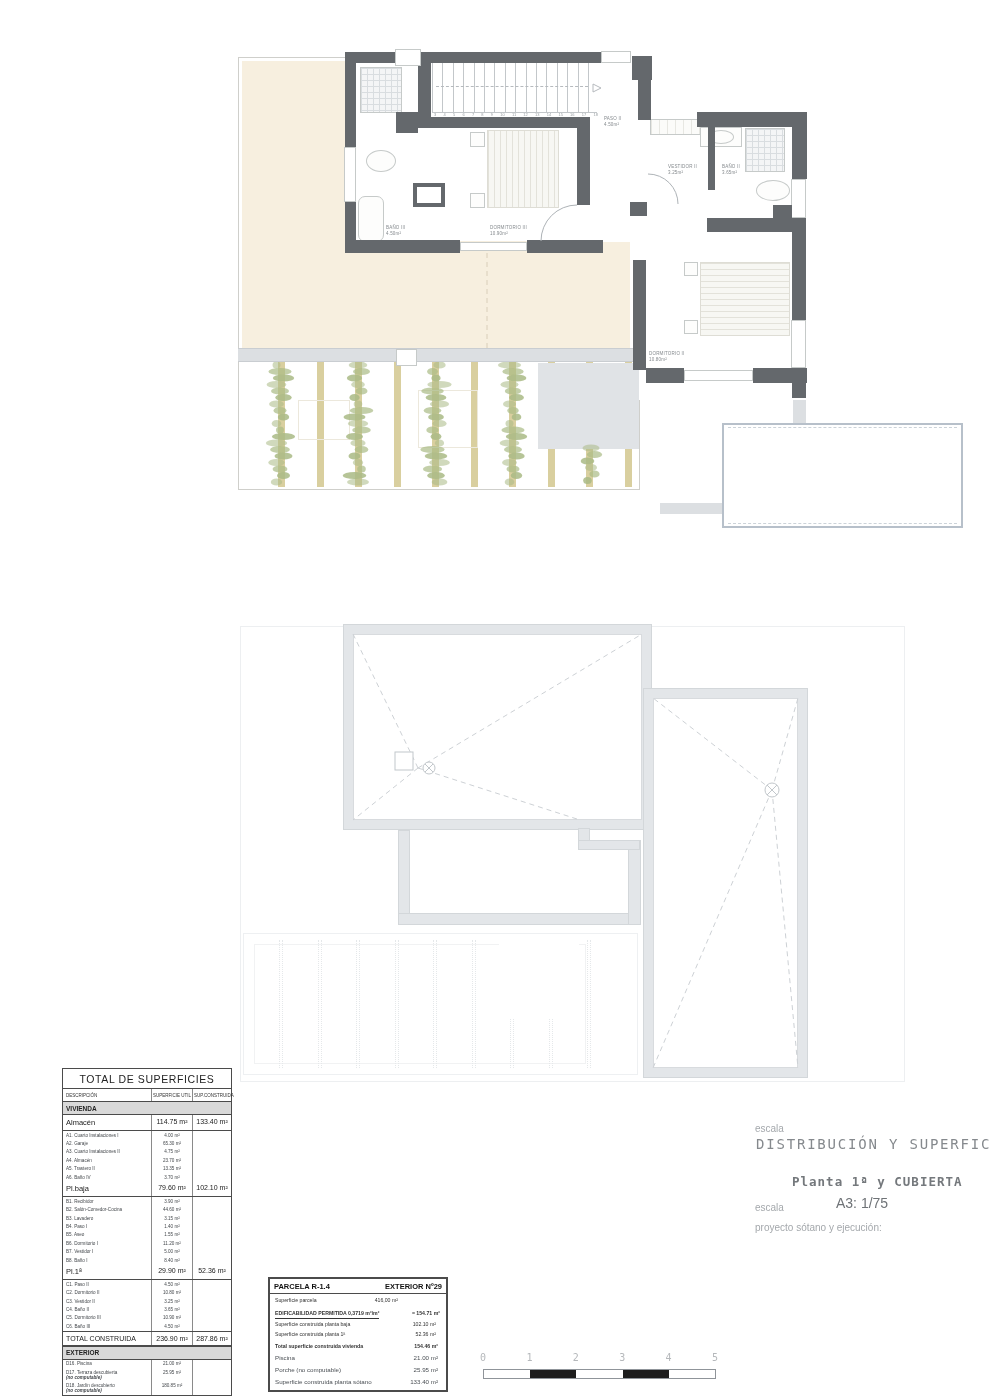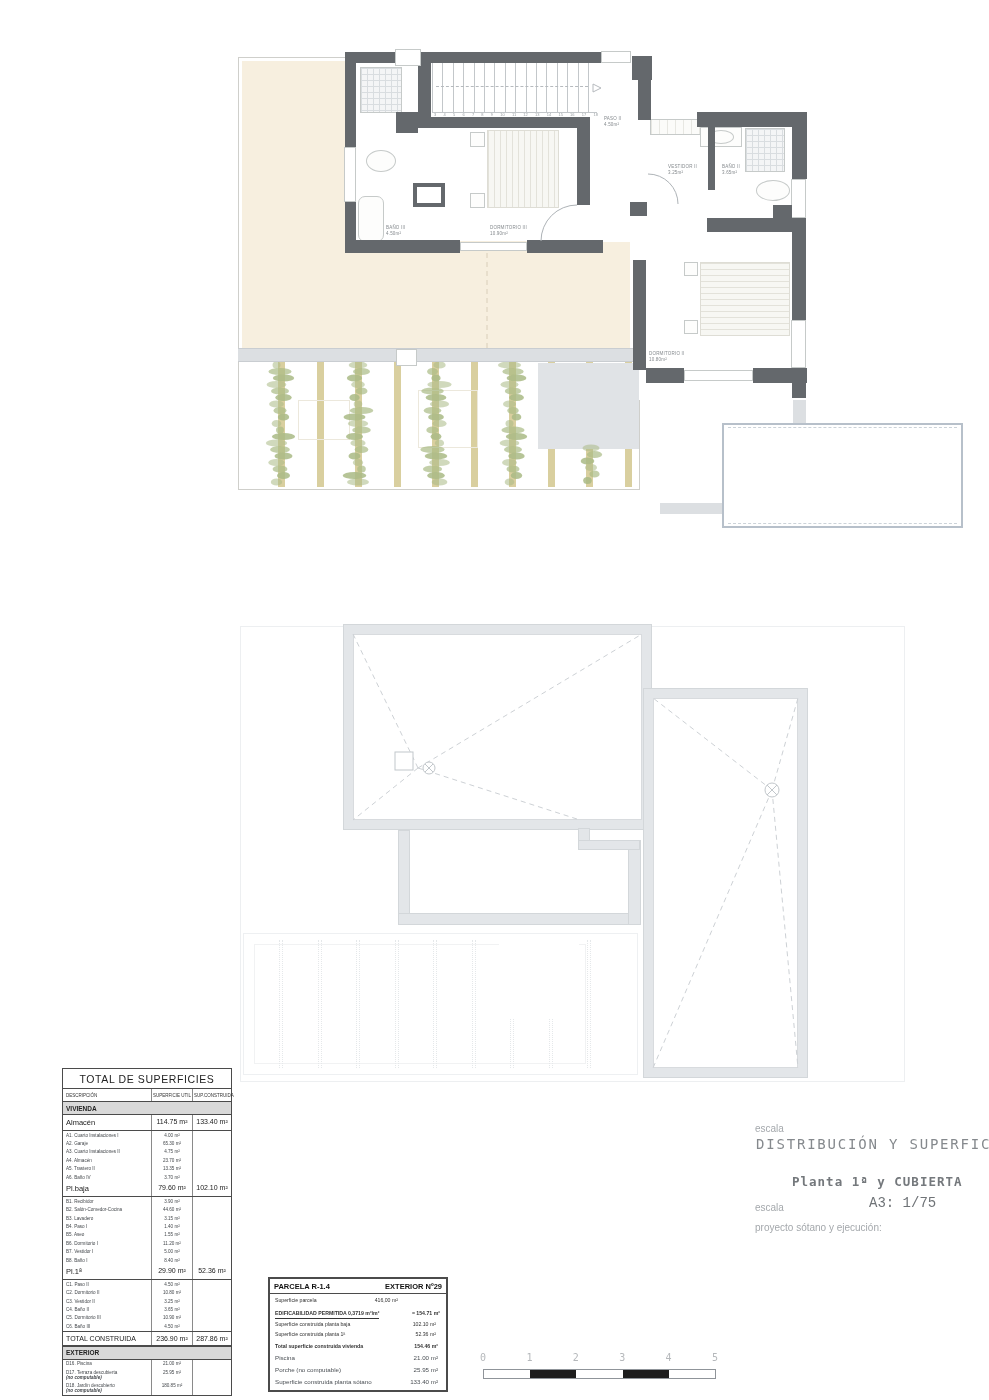--- a/index.html
+++ b/index.html
@@ -67,21 +67,21 @@
   .p-line{display:flex;justify-content:space-between;font-size:5.2px;padding:0 6px 0 5px;line-height:1.5;}
   .ln1{margin-top:3px;} .ln1 .p-val{margin-right:42px;}
   .ln2{font-weight:bold;margin-top:5px;} .ln2 .p-lab{border-bottom:1px solid #333;padding-bottom:.5px;}
   .ln3{margin-top:2px;} .ln3 .p-val{margin-right:4px;}
   .ln5{font-weight:bold;margin-top:4px;margin-bottom:2px;} .ln5 .p-val{margin-right:2px;}
   .ln6{font-size:6.2px;color:#4a4f54;margin-top:2.5px;} .ln6 .p-val{margin-right:2px;}
   
   .tb-small{position:absolute;font-size:10px;color:#a4a8ac;}
   .tb-title{position:absolute;left:756px;top:1136px;font-family:"DejaVu Sans Mono",monospace;font-size:14px;letter-spacing:1.8px;color:#85898d;white-space:nowrap;}
   .tb-sub{position:absolute;left:792px;top:1160px;font-family:"DejaVu Sans Mono",monospace;font-size:12.5px;font-weight:bold;letter-spacing:1px;color:#74787c;white-space:nowrap;margin-top:14px;}
-  .tb-scaleval{position:absolute;left:869px;top:1195px;font-family:Liberation Mono, monospace;font-size:14px;color:#6f7377;}
+  .tb-scaleval{position:absolute;left:836px;top:1195px;font-family:Liberation Sans, sans-serif;font-size:14px;color:#6f7377;}
   
   .sbar{position:absolute;left:483px;top:1369px;width:233px;height:10px;display:flex;border:1px solid #8f9499;box-sizing:border-box;background:#fff;}
   .sbar div{flex:1;}
   .sseg-b{background:#1d1d1d;}
   .snums{position:absolute;left:483px;top:1352px;width:240px;height:12px;font-family:"DejaVu Sans Mono",monospace;font-size:10px;color:#b5b8bb;}
   .snums span{position:absolute;top:0;}
 </style>
 </head>
 <body>
 

